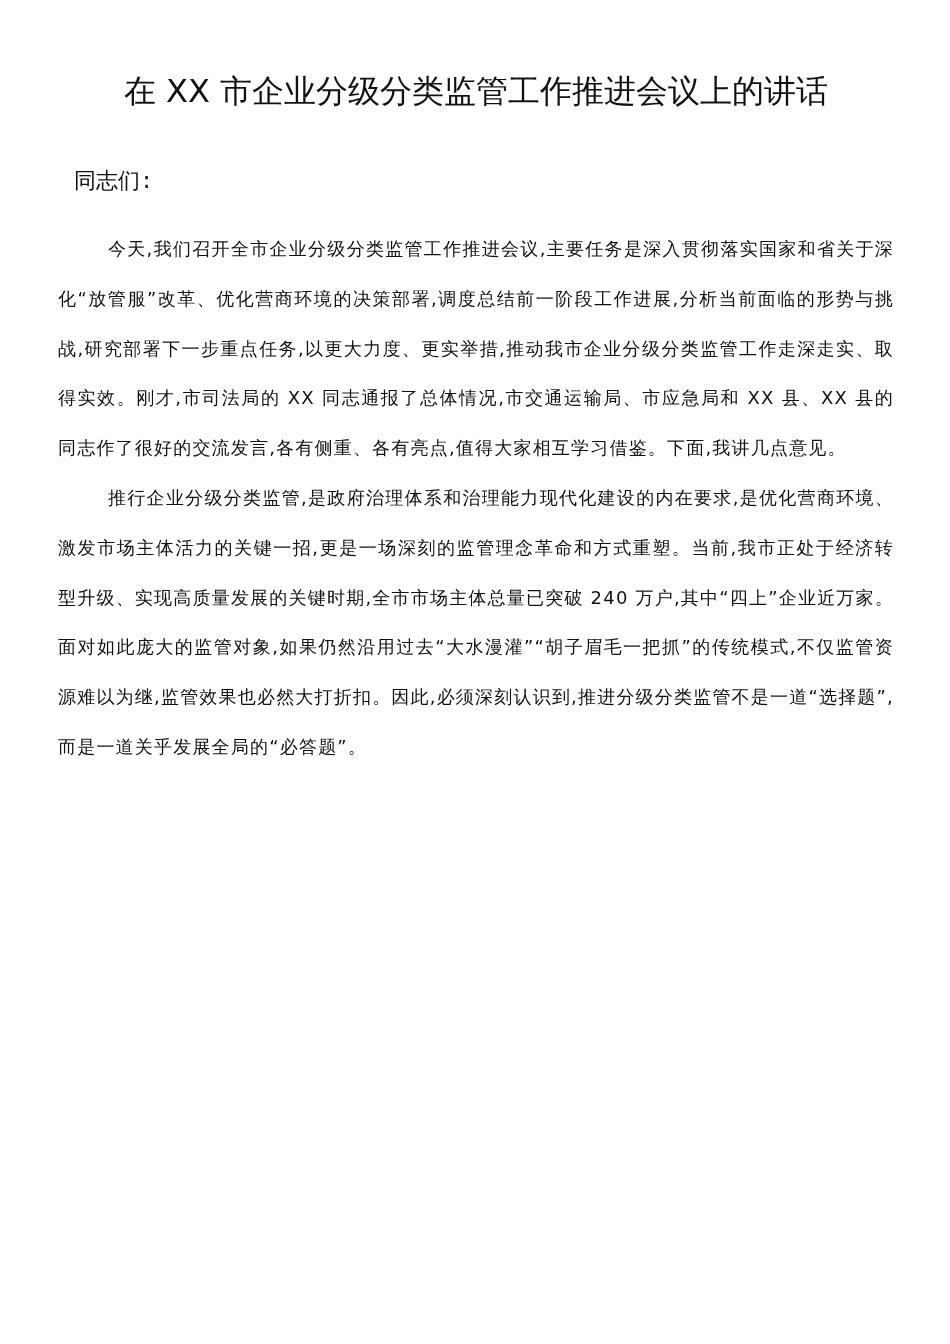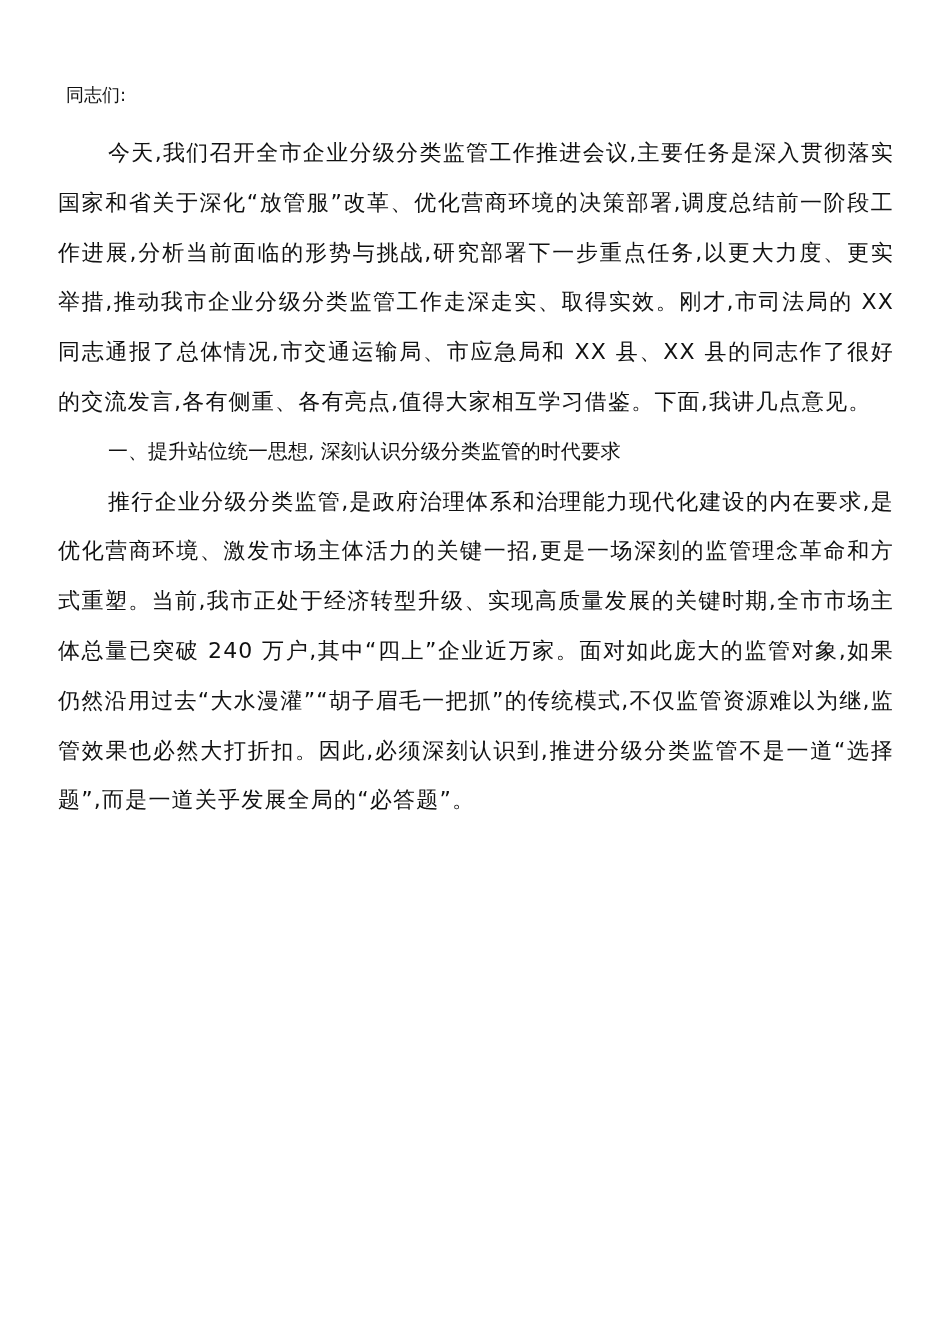--- a/index.html
+++ b/index.html
@@ -1,26 +1,26 @@
 <!DOCTYPE html>
 <html><head>
   <meta charset="utf-8">
   <style>
     html, body { margin: 0; padding: 0; background: #ffffff; }
     body { width: 950px; height: 1344px; overflow: hidden; position: relative;
       font-family: "DejaVu Sans", "Liberation Sans", sans-serif; color: #111111; }
     .page { position: absolute; left: 58px; top: 62px; width: 836px; }
     .title { text-align: center; font-size: 32px; line-height: 58px; height: 58px;
       letter-spacing: 0px; margin: 0 0 38px 0; font-weight: normal; white-space: nowrap; }
-    .salutation { font-size: 18px; line-height: 50px; margin: 8px; }
-    .para { font-size: 22px; line-height: 49.8px; margin: 0; text-align: justify;
+    .salutation { font-size: 22px; line-height: 50px; margin: 16px; font-family: Liberation Mono, monospace; }
+    .para { font-size: 18px; line-height: 49.8px; margin: 0; text-align: justify;
       text-align-last: left; text-indent: 50px; letter-spacing: 1.2px; }
     .heading { font-size: 20px; line-height: 49.8px; margin: 0; text-indent: 50px; }
   </style>
 </head>
 <body>
 
 <div class="page">
+  <h1 class="title">在 XX 市企业分级分类监管工作推进会议上的讲话</h1>
   <p class="salutation">同志们:</p>
   <p class="para">今天,我们召开全市企业分级分类监管工作推进会议,主要任务是深入贯彻落实国家和省关于深化“放管服”改革、优化营商环境的决策部署,调度总结前一阶段工作进展,分析当前面临的形势与挑战,研究部署下一步重点任务,以更大力度、更实举措,推动我市企业分级分类监管工作走深走实、取得实效。刚才,市司法局的 XX 同志通报了总体情况,市交通运输局、市应急局和 XX 县、XX 县的同志作了很好的交流发言,各有侧重、各有亮点,值得大家相互学习借鉴。下面,我讲几点意见。</p>
-  <p class="heading">一、提升站位统一思想, 深刻认识分级分类监管的时代要求</p>
   <p class="para">推行企业分级分类监管,是政府治理体系和治理能力现代化建设的内在要求,是优化营商环境、激发市场主体活力的关键一招,更是一场深刻的监管理念革命和方式重塑。当前,我市正处于经济转型升级、实现高质量发展的关键时期,全市市场主体总量已突破 240 万户,其中“四上”企业近万家。面对如此庞大的监管对象,如果仍然沿用过去“大水漫灌”“胡子眉毛一把抓”的传统模式,不仅监管资源难以为继,监管效果也必然大打折扣。因此,必须深刻认识到,推进分级分类监管不是一道“选择题”,而是一道关乎发展全局的“必答题”。</p>
 </div>
 
 </body></html>

